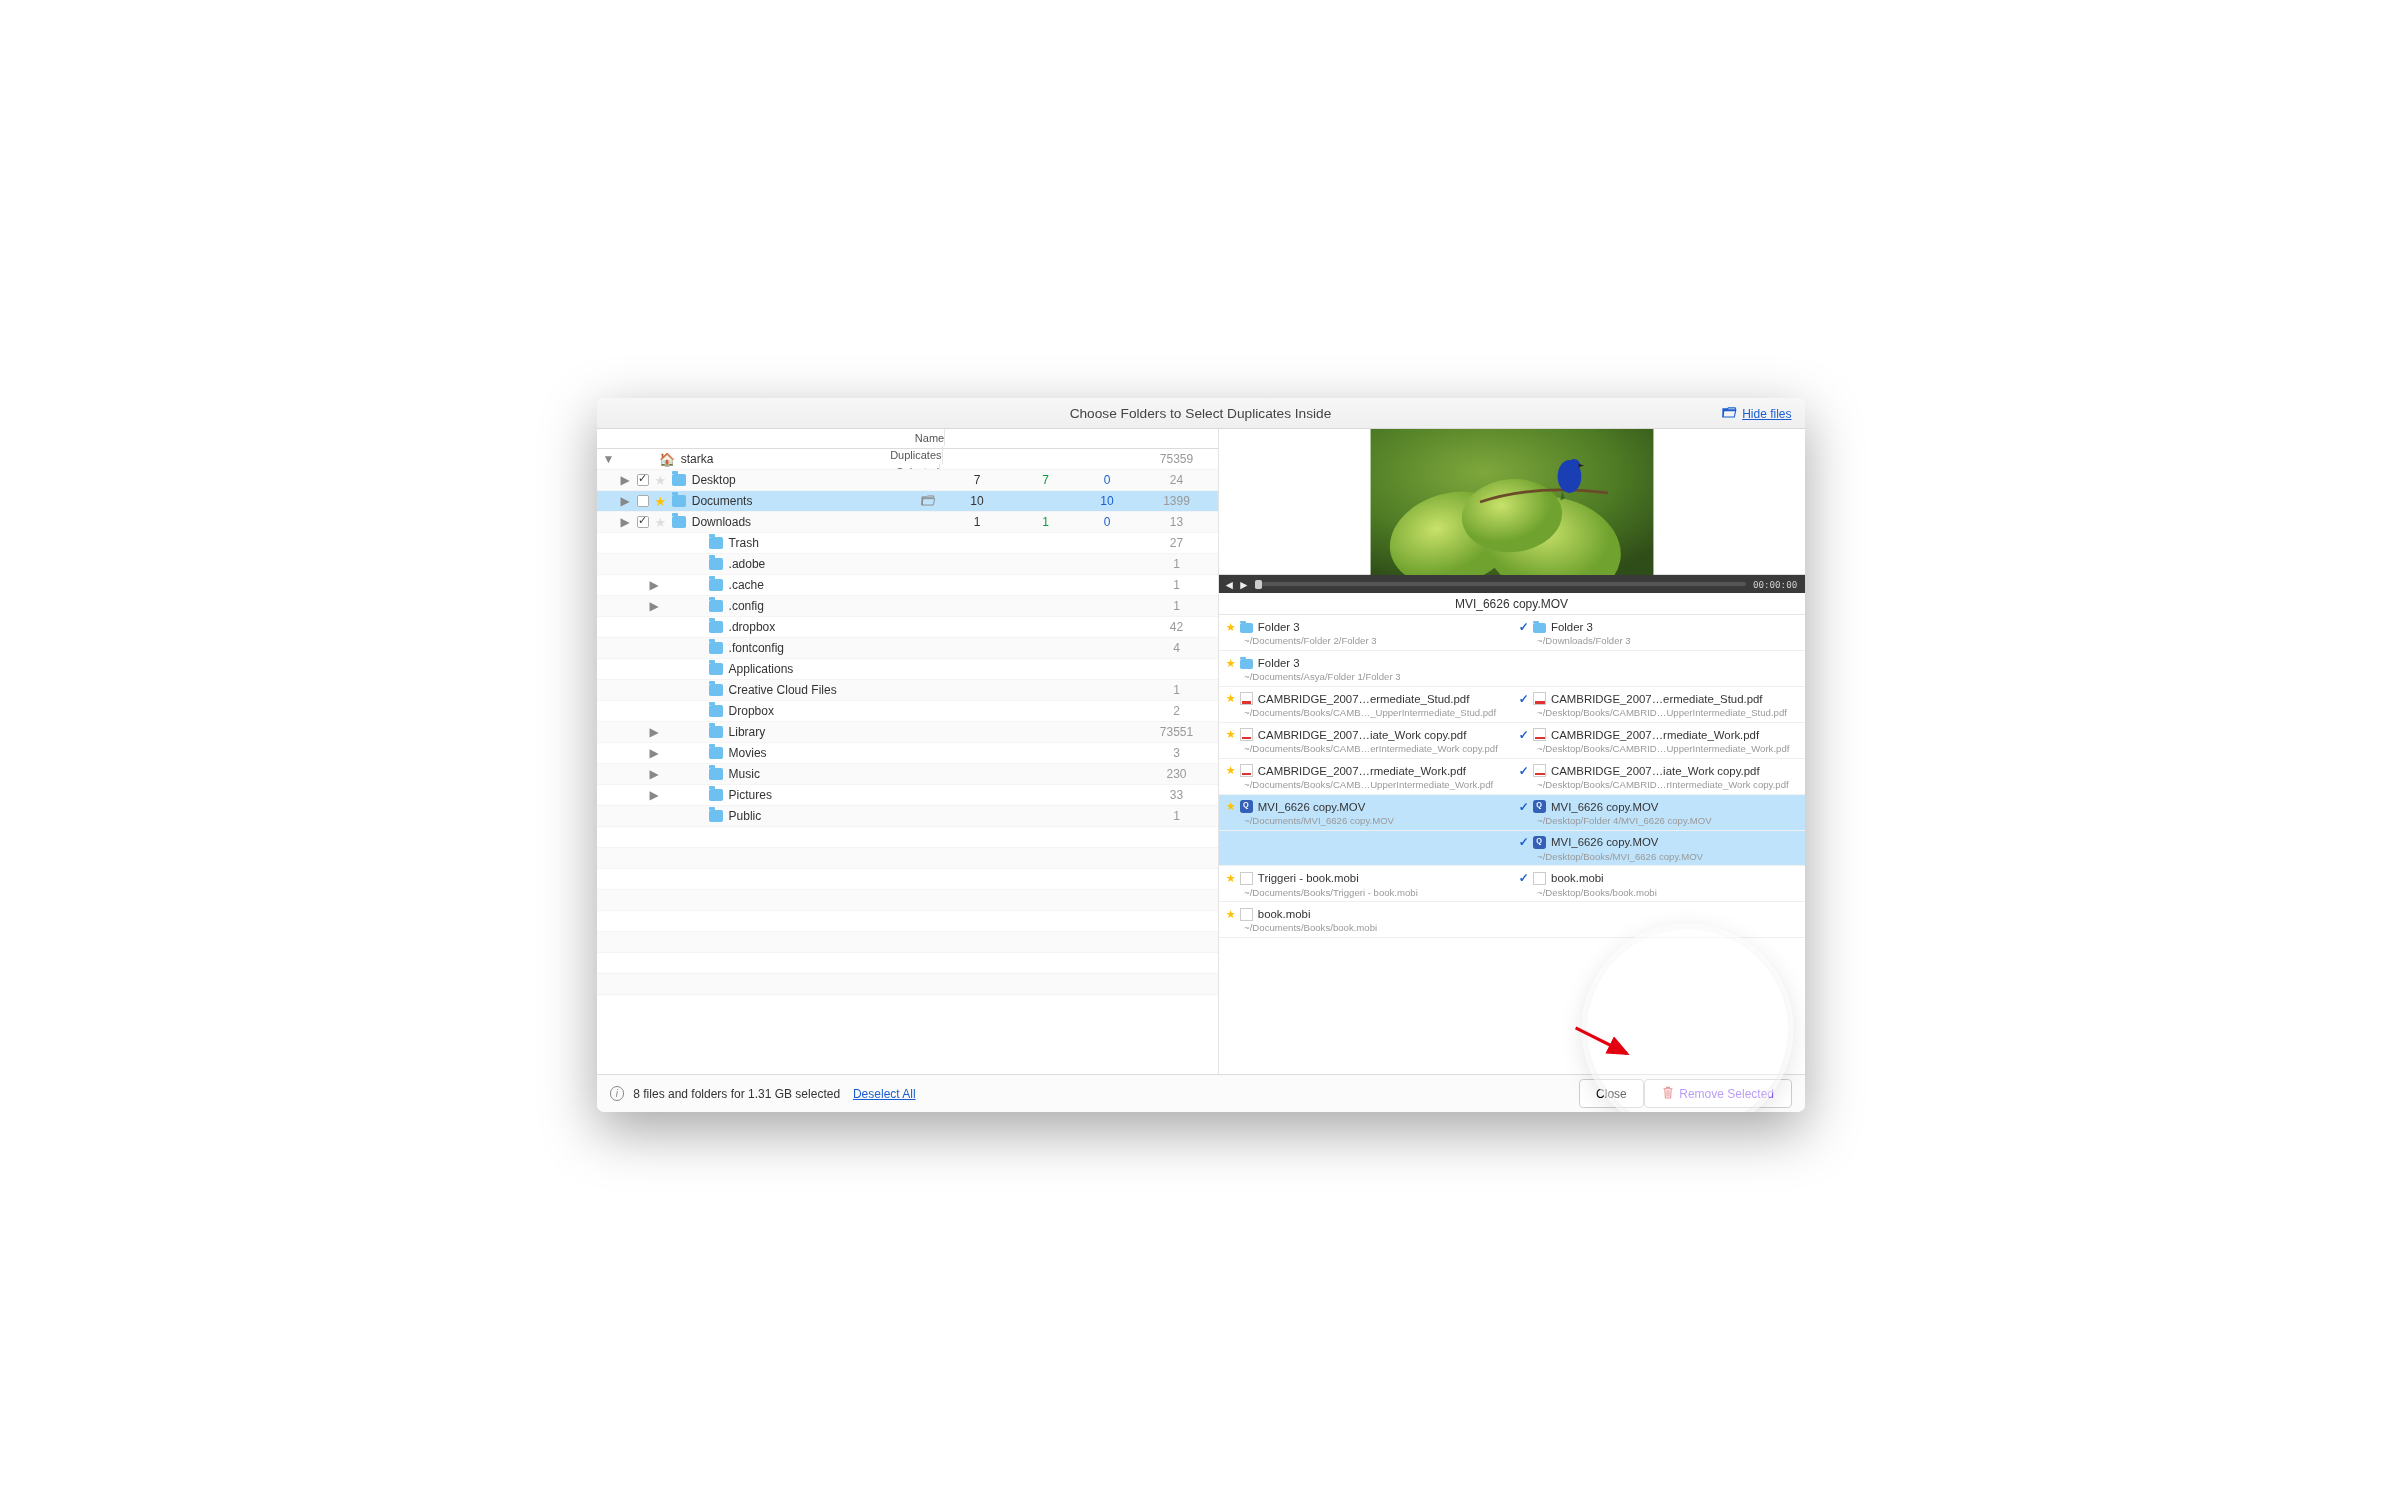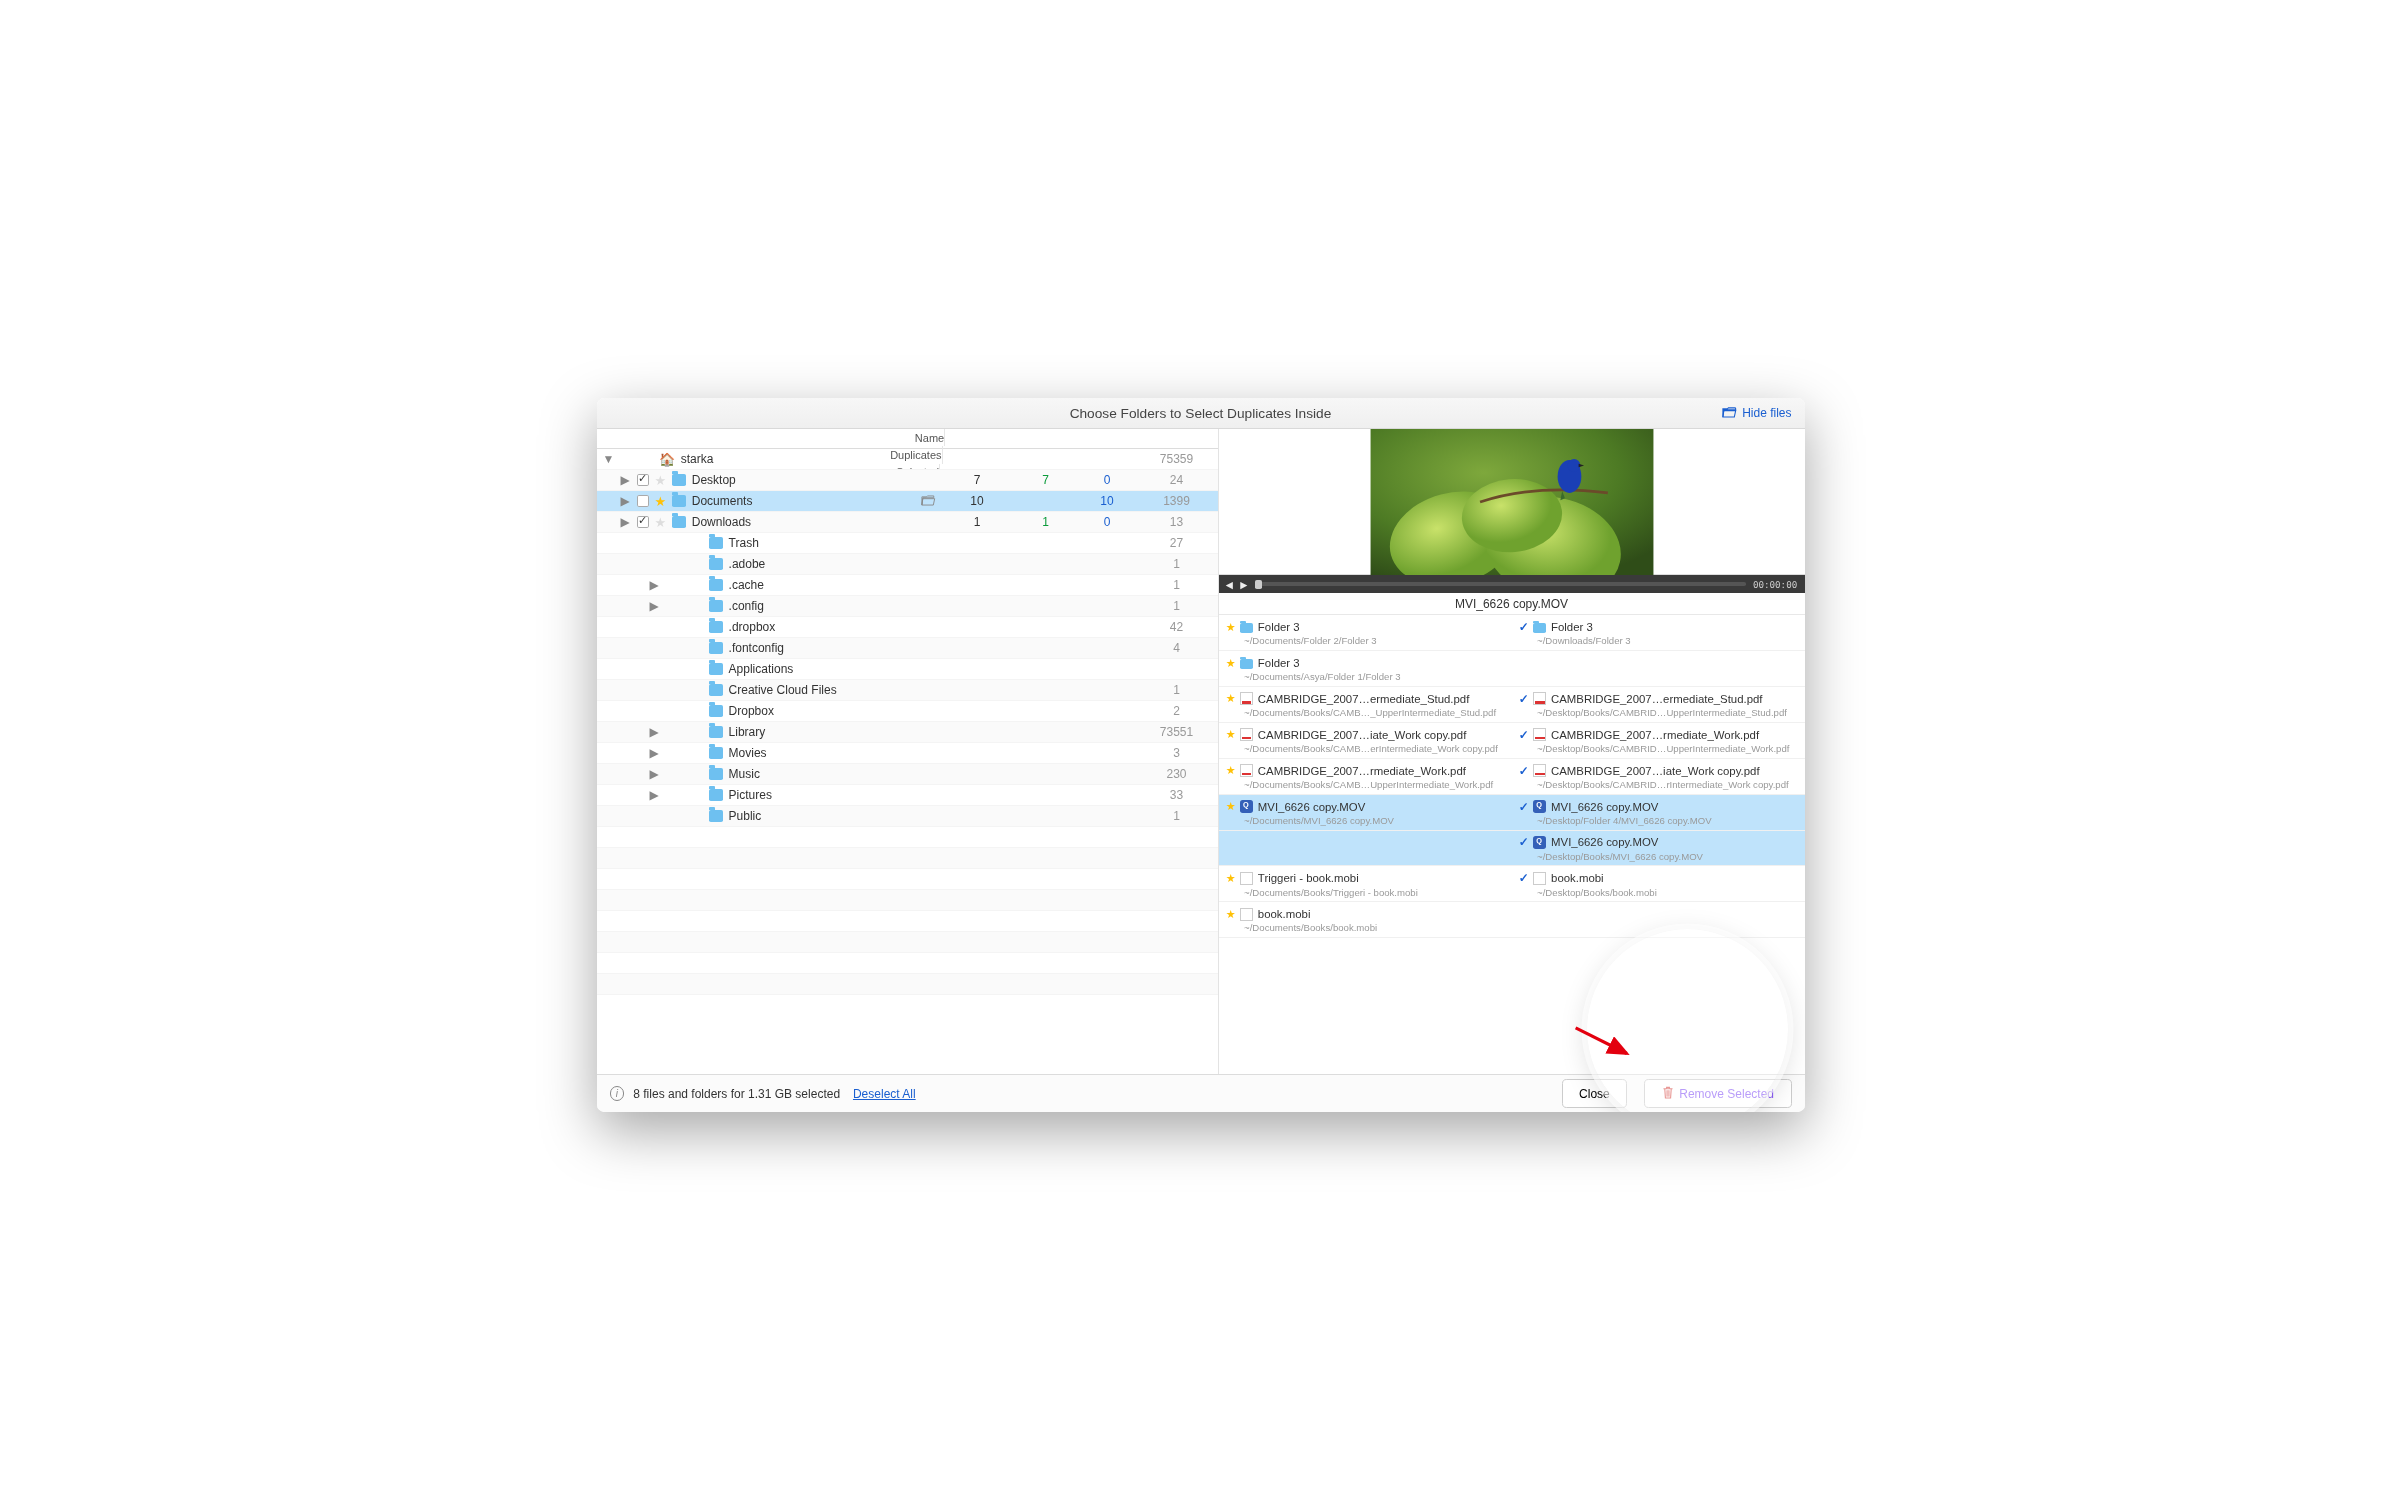--- a/index.html
+++ b/index.html
@@ -40,22 +40,22 @@
 .title { position: absolute; left:0; right:0; text-align:center; font-size:16.5px; font-weight:600; color:#3876ac; }
 .subbar {
   height: 31px;
   background: linear-gradient(#f7f7f7,#efefef);
   border-bottom: 0.9px solid #d9d9d9;
   display:flex; align-items:center; justify-content:center;
   position:relative;
   font-size:13.7px; color:#444;
 }
 .hide-files {
-  position:absolute; right:13px; display:flex; align-items:flex-start; gap:5.5px;
-  color:#1a5fd0; cursor:pointer; font-size:12px;
+  position:absolute; right:13px; display:flex; align-items:flex-end; gap:5.5px;
+  color:#1a5fd0; text-decoration:underline; cursor:pointer; font-size:12px;
 }
 .folder-open-icon{display:inline-block;}
 .body { flex:1; display:flex; overflow:hidden; }
 
 
 .left { width: 622px; border-right:0.9px solid #e3e3e3; display:flex; flex-direction:column; }
 .thead {
   display:flex; font-size:11px; color:#555; border-bottom:0.9px solid #dcdcdc;
   background:#fff; height:20px; align-items:center;flex-direction:column;
 }
@@ -106,21 +106,21 @@
 .ficon.pdf{background:linear-gradient(#fff,#fff);border:0.9px solid #ccc;position:relative;}
 .ficon.pdf::after{content:"";position:absolute;bottom:0.9px;left:0.9px;right:0.9px;height:2.7px;background:#d33;}
 .ficon.mov{background:#3460b8;border-radius:2.7px;position:relative;}
 .ficon.mov::after{content:"Q";position:absolute;color:#fff;font-size:7.3px;left:2.7px;top:0;font-weight:bold;}
 .ficon.doc{background:#fff;border:0.9px solid #ccc;}
 
 
 .footer{height:38px;border-top:0.9px solid #dcdcdc;display:flex;align-items:center;padding:0 13px;gap:9.2px;background:#fbfbfb;}
 .info-ic{width:14.6px;height:14.6px;border:1.4px solid #888;border-radius:50%;color:#888;text-align:center;font-size:10px;line-height:13px;font-style:italic;}
 .deselect{color:#1a5fd0;text-decoration:underline;cursor:pointer;margin-left:3.7px;}
-.footer-btns{margin-left:auto;display:flex;gap:17px;}
+.footer-btns{margin-left:auto;display:flex;gap:0;}
 .btn{padding:5.5px 16.5px;border:0.9px solid #ccc;border-radius:4.6px;background:#fff;font-size:12px;cursor:pointer;}
 .btn.remove{color:#8b5cf6;display:flex;align-items:center;gap:5.5px;}
 .trash-ic{color:#d9534f;}
 
 
 .callout{position:absolute;right:16.5px;bottom:-18.3px;width:201px;height:201px;border-radius:50%;background:rgba(255,255,255,.4);box-shadow:0 0 0 5.5px rgba(255,255,255,.6), 0 5.5px 27.5px rgba(0,0,0,.15);pointer-events:none;}
 .arrow{position:absolute;right:169px;bottom:51px;pointer-events:none;}
 </style>
 </head>
 <body>

